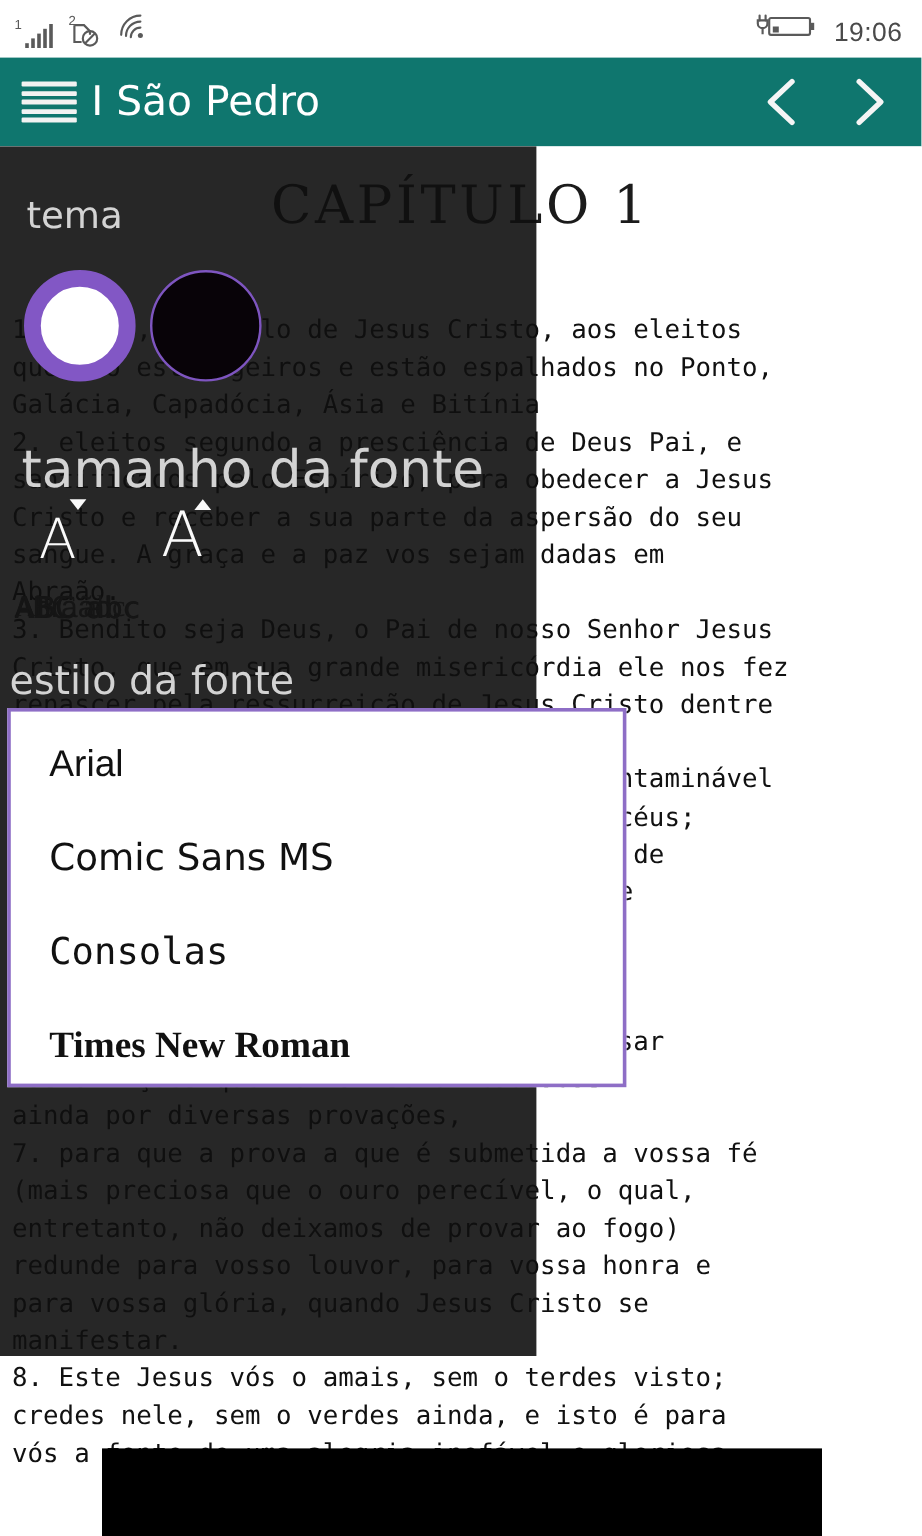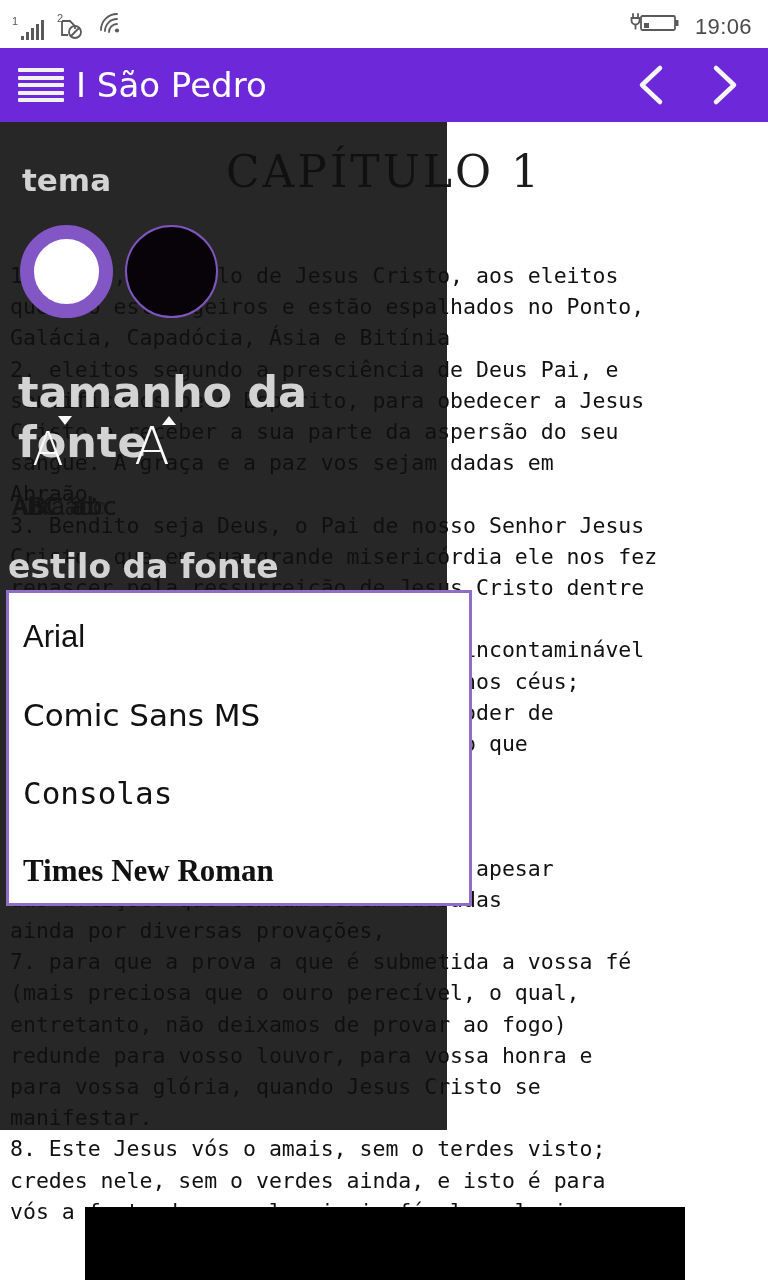--- a/index.html
+++ b/index.html
@@ -27,21 +27,21 @@
   .bars i:nth-child(3){height:12px;}
   .bars i:nth-child(4){height:16px;}
   .bars i:nth-child(5){height:20px;}
   .sim-wrap { position:relative; width:26px; height:24px; }
   .sim-num { position:absolute; left:-1px; top:-3px; font-size:11px; line-height:1; color:#5a5a5a; }
   .clock { font-size:22px; letter-spacing:0.4px; color:#4a4a4a; }
 
   
   .appbar {
     position:absolute; left:0; top:48px; width:768px; height:74px;
-    background:#6d28d9;
+    background:#0f766e;
   }
   .hamburger {
     position:absolute; left:18px; top:18px; width:46px; height:38px;
     display:flex; flex-direction:column; justify-content:space-between; padding:2px 0;
   }
   .hamburger span { display:block; height:4px; background:#f2f2f2; border-radius:1px; }
   .apptitle {
     position:absolute; left:76px; top:50%; transform:translateY(-50%);
     font-size:34px; color:#ffffff; white-space:nowrap;
     font-family:"DejaVu Sans", sans-serif; font-weight:400;
@@ -70,21 +70,21 @@
   .verses p { margin:0; }
   .verses .vspace { height:31px; }
 
   
   .settings {
     position:absolute; left:0; top:122px; width:447px; height:1008px;
     background:rgba(16,16,16,0.90);
   }
   .s-label {
     position:absolute; color:#d3d3d3;
-    font-family:"DejaVu Sans", sans-serif; font-weight:700;
+    font-family:"DejaVu Sans", sans-serif; font-weight:400;
   }
   .label-tema { left:22px; top:40px; font-size:31px; }
   .label-tamanho { left:18px; top:245px; font-size:43px; }
   .label-estilo { left:8px; top:425px; font-size:33px; }
 
   .swatches { position:absolute; left:20px; top:103px; display:flex; gap:12px; }
   .swatch { width:93px; height:93px; border-radius:50%; }
   .swatch-light { background:#ffffff; border:14px solid #8257c5; }
   .swatch-dark  { background:#080308; border:2px solid #7e55c0; }
 
@@ -106,22 +106,22 @@
   .preview span {
     position:absolute; left:0; top:0; white-space:nowrap;
     font-size:25px; color:#151515;
   }
   .pv1 { font-family:"Liberation Sans", sans-serif; }
   .pv2 { font-family:"DejaVu Sans", sans-serif; }
   .pv3 { font-family:"DejaVu Sans Mono", monospace; }
   .pv4 { font-family:"Liberation Serif", serif; }
 
   .fontlist {
-    position:absolute; left:6px; top:468px; width:466px; height:316px;
-    background:#ffffff; border:3px solid #8e6ec6;
+    position:absolute; left:6px; top:468px; width:516px; height:316px;
+    background:#ffffff; border:3px solid #8e6ec6;padding-left:18px;
   }
   .fontlist ul { list-style:none; padding:14px 0 0 0; margin:0; }
   .fontlist li {
     padding:0 0 0 14px; height:78px; line-height:60px;
     font-size:31px; color:#111111; white-space:nowrap;
   }
   .ff-arial    { font-family:"Liberation Sans", sans-serif; }
   .ff-comic    { font-family:"DejaVu Sans", sans-serif; }
   .ff-consolas { font-family:"DejaVu Sans Mono", monospace; font-size:29px; }
   .ff-times    { font-family:"Liberation Serif", serif; font-size:33px;font-weight:bold; }

